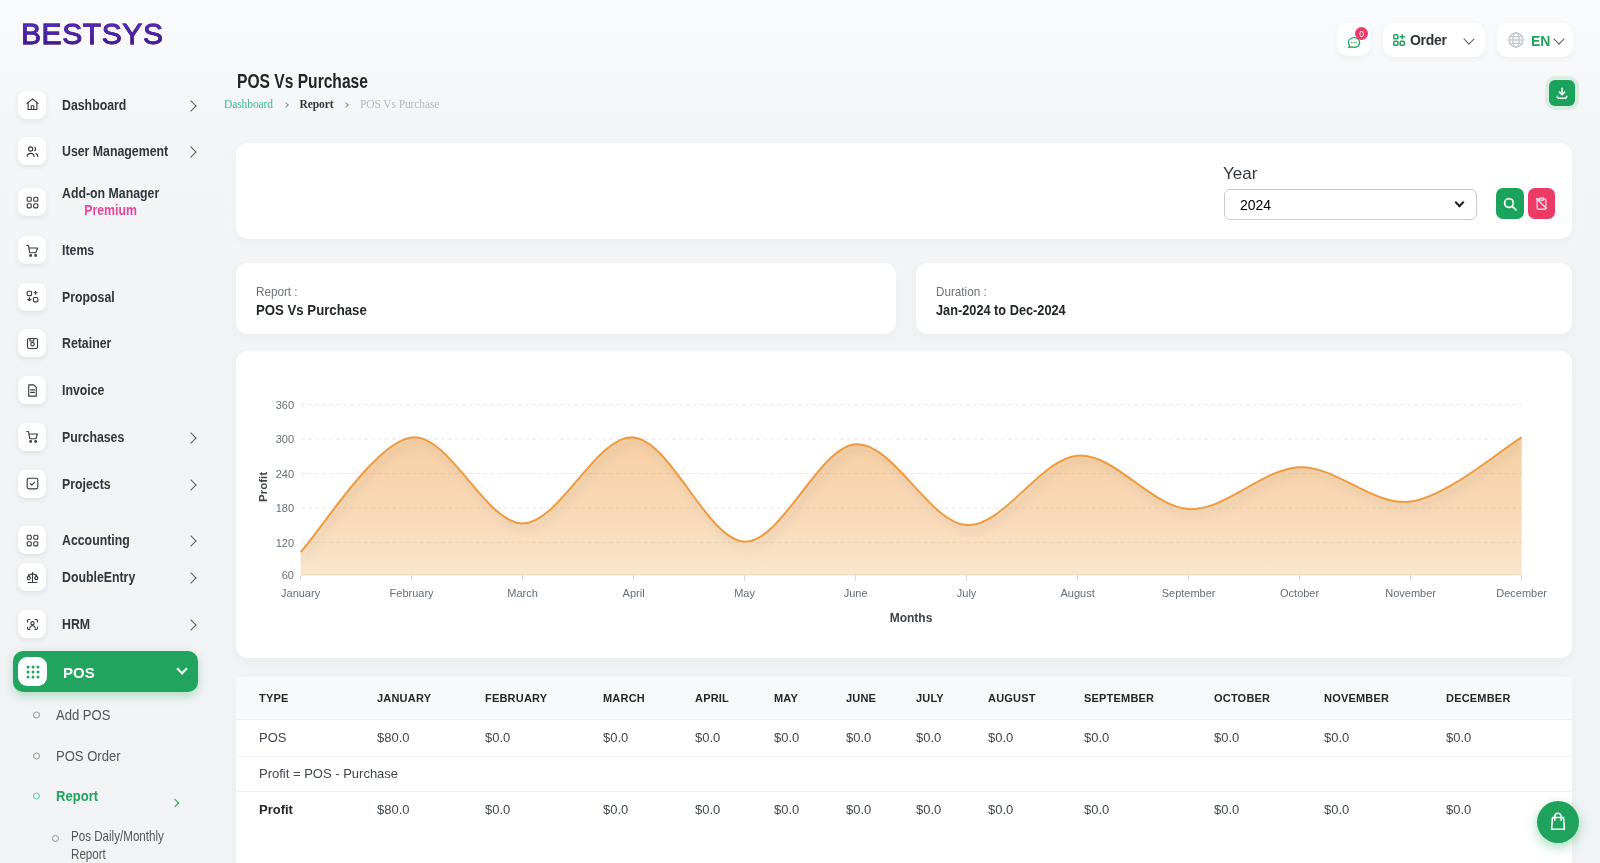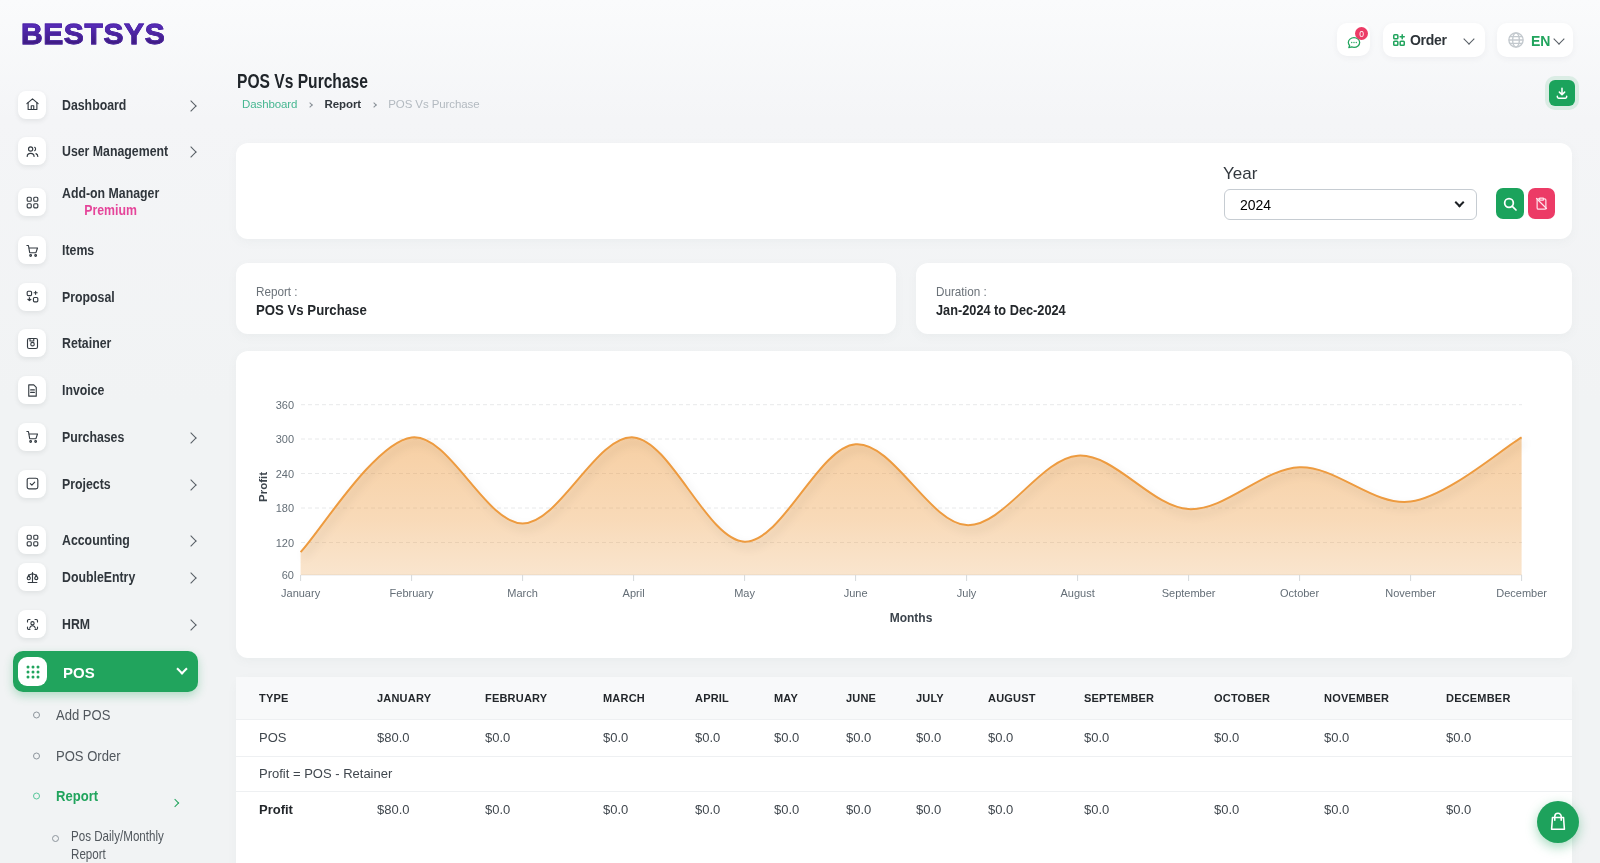--- a/index.html
+++ b/index.html
@@ -1,20 +1,20 @@
 <!DOCTYPE html>
 <html><head>
 <meta charset="utf-8">
 <style>
 * { margin:0; padding:0; box-sizing:border-box; }
 html,body { width:1600px; height:863px; overflow:hidden; }
 body { font-family:"Liberation Sans", sans-serif; background:linear-gradient(180deg,#fafbfc 0px,#f4f5f7 120px,#f1f3f4 400px,#f1f3f4 100%); position:relative; color:#23272b; }
 .abs { position:absolute; }
 
-.logo { position:absolute; left:21px; top:17px; font-size:30px; font-weight:bold; letter-spacing:0.6px; -webkit-text-stroke:0.8px #4b24a3;
+.logo { position:absolute; left:21px; top:17px; font-size:30px; font-weight:normal; letter-spacing:0.6px; -webkit-text-stroke:0.8px #4b24a3;
   background:linear-gradient(180deg,#6232d2 0%,#341569 100%); -webkit-background-clip:text; background-clip:text; color:transparent; }
 .mi { position:absolute; left:13px; width:190px; height:40px; }
 .mi .ic { position:absolute; left:5px; top:50%; transform:translateY(-50%); width:28px; height:28px; background:#fff; border-radius:8px;
   box-shadow:0 2px 5px rgba(40,50,60,0.09); display:flex; align-items:center; justify-content:center; }
 .mi .lb { position:absolute; left:49px; top:50%; transform:translateY(-50%) scaleX(0.88); transform-origin:left center; font-size:14px; font-weight:bold; color:#30363c; white-space:nowrap; }
 .mi .ch { position:absolute; right:8px; top:50%; transform:translateY(-50%); color:#565d64; }
 .chev { width:8px; height:8px; border-right:1.8px solid #565d64; border-top:1.8px solid #565d64; transform:rotate(45deg); display:inline-block; }
 .pos-active { position:absolute; left:13px; top:651px; width:185px; height:41px; background:#21a45d; border-radius:10px; box-shadow:0 4px 10px rgba(33,164,93,0.3); }
 .pos-active .ic { position:absolute; left:5px; top:6px; width:29px; height:29px; background:#fff; border-radius:9px; display:flex; align-items:center; justify-content:center; }
 .pos-active .lb { position:absolute; left:50px; top:50%; transform:translateY(-50%); color:#fff; font-weight:bold; font-size:15px; }
@@ -233,21 +233,21 @@
   <svg width="18" height="18" viewBox="0 0 24 24" style="position:absolute;left:10px;top:8px" fill="none" stroke="#c3c9ce" stroke-width="1.8">
     <circle cx="12" cy="12" r="9.5"></circle>
       <ellipse cx="12" cy="12" rx="4.5" ry="9.5"></ellipse>
       <path d="M2.5 12h19M3.6 7.5h16.8M3.6 16.5h16.8"></path>
   </svg>
   <span style="position:absolute;left:34px;top:10px;font-size:14px;font-weight:bold;color:#21a45d;">EN</span>
   <span class="chev" style="position:absolute;right:10px;top:12px;transform:rotate(135deg);border-color:#565d64;"></span>
 </div>
 
 <div class="abs" style="left:237px; top:70px; font-size:19.5px; font-weight:bold; color:#20252a; transform:scaleX(0.8); transform-origin:left center;">POS Vs Purchase</div>
-<div class="abs" style="left:242px; top:98px; font-size:11.5px; letter-spacing:-0.1px;">
+<div class="abs" style="left:224px; top:98px; font-size:11.5px; letter-spacing:-0.1px;font-family:Liberation Serif, serif;">
   <span style="color:#47b791;">Dashboard</span>
   <span class="chev" style="width:4px;height:4px;border-width:1.5px;border-color:#868e95;margin:1px 9px 1px 8px;"></span>
   <span style="color:#32383e;font-weight:bold;">Report</span>
   <span class="chev" style="width:4px;height:4px;border-width:1.5px;border-color:#868e95;margin:1px 9px 1px 8px;"></span>
   <span style="color:#b3bac0;">POS Vs Purchase</span>
 </div>
 
 <div class="abs" style="left:1549px; top:80px; width:26px; height:26px; background:#1ba35c; border-radius:6px; box-shadow:0 0 0 4px rgba(27,163,92,0.12);">
   <svg width="14" height="14" viewBox="0 0 24 24" style="position:absolute;left:6px;top:6px" fill="none" stroke="#fff" stroke-width="2.6" stroke-linecap="round" stroke-linejoin="round">
     <path d="M12 4v10M7.5 10.5 12 15l4.5-4.5"></path>
@@ -395,21 +395,21 @@
           <td>$0.0</td>
           <td>$0.0</td>
           <td>$0.0</td>
           <td>$0.0</td>
           <td>$0.0</td>
           <td>$0.0</td>
           <td>$0.0</td>
           <td>$0.0</td>
         </tr>
       <tr>
-          <td style="padding-left:23px;" colspan="13">Profit = POS - Retainer</td>
+          <td style="padding-left:23px;" colspan="13">Profit = POS - Purchase</td>
         </tr>
       <tr>
           <td style="padding-left:23px;font-weight:bold;color:#23272b;">Profit</td>
           <td>$80.0</td>
           <td>$0.0</td>
           <td>$0.0</td>
           <td>$0.0</td>
           <td>$0.0</td>
           <td>$0.0</td>
           <td>$0.0</td>

